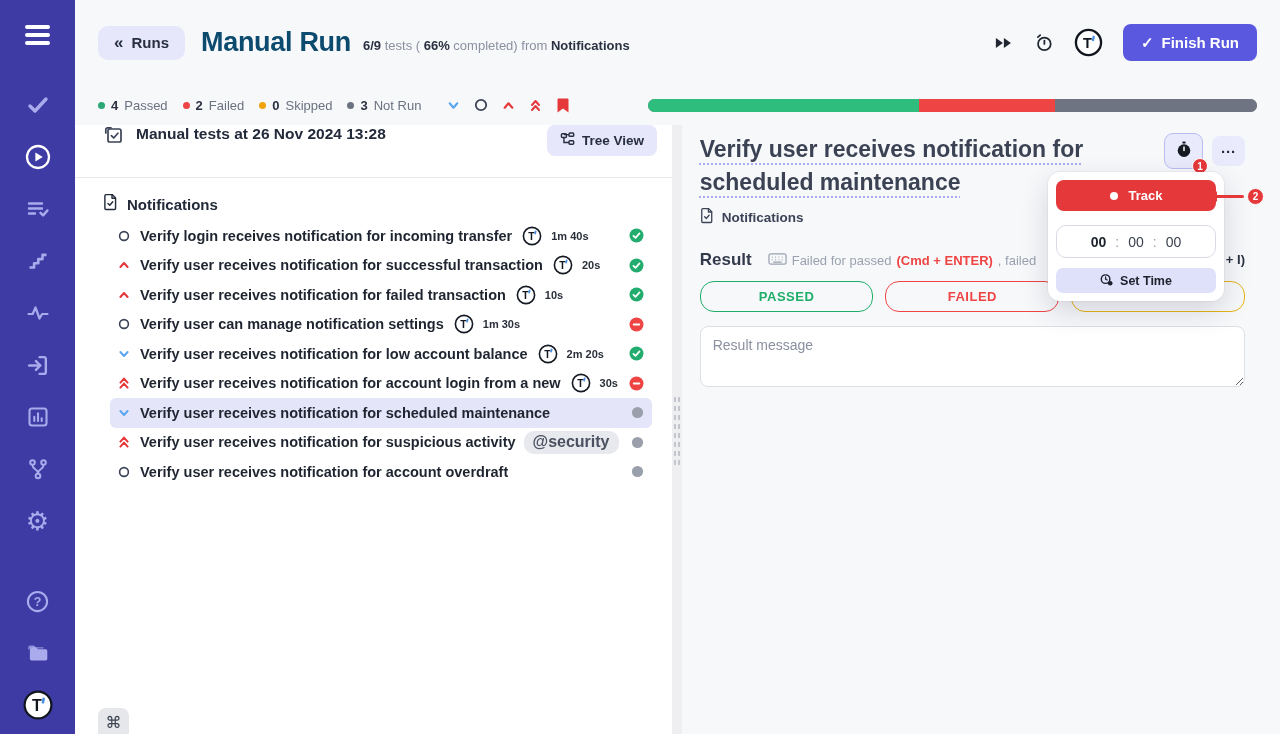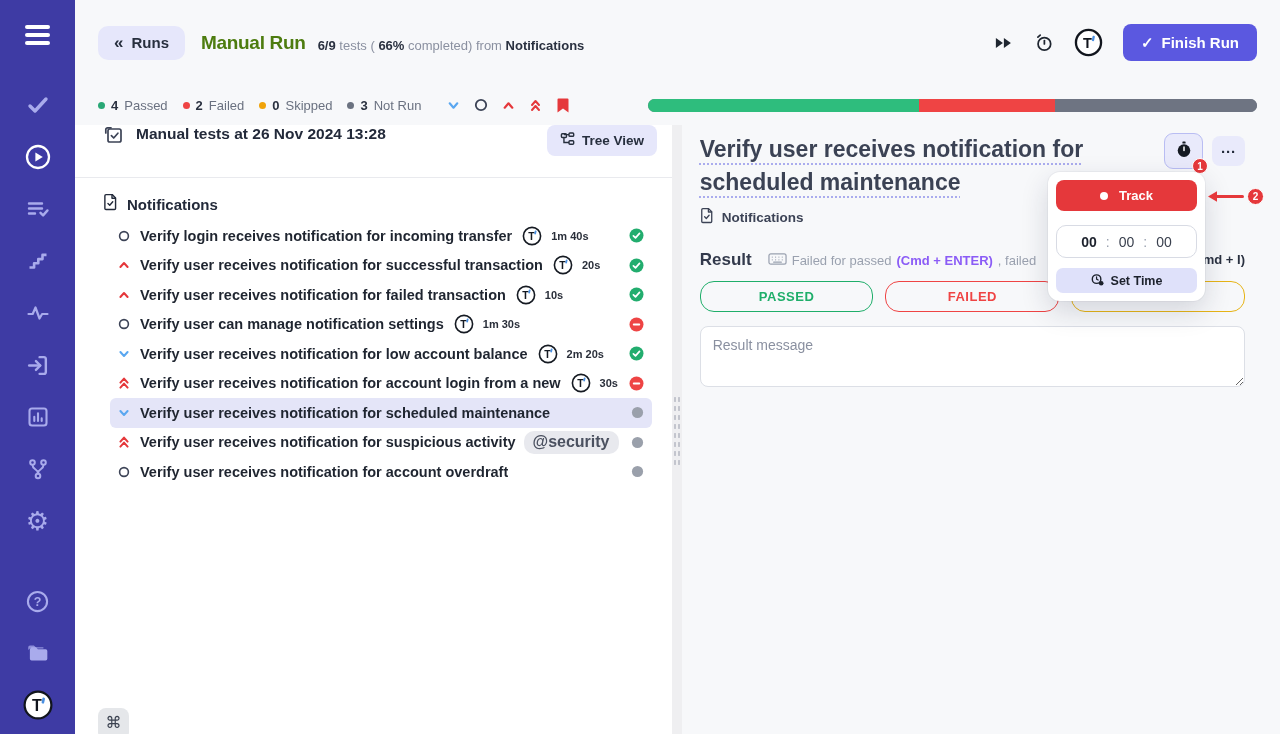--- a/index.html
+++ b/index.html
@@ -22,21 +22,21 @@
   .sb-bottom { margin-bottom:14px; }
 
   
   .main { position:absolute; left:75px; top:0; right:0; height:100%; }
 
   .topbar { display:flex; align-items:center; height:85px; padding:0 23px; }
   .back-btn { display:flex; align-items:center; gap:8px; background:#e6e7fb; border:none; cursor:pointer;
               border-radius:10px; height:34px; padding:0 16px; font-weight:700; font-size:15px; color:#272f3e;
               font-family:inherit; }
   .back-btn .chev { font-size:17px; }
-  .run-title { font-size:19px; font-weight:800; color:#4d7c0f; margin-left:16px; letter-spacing:-0.3px; }
+  .run-title { font-size:27px; font-weight:800; color:#0c4a6e; margin-left:16px; letter-spacing:-0.3px; }
   .run-sub { margin-left:12px; font-size:13px; color:#8a90a0; margin-top:6px; }
   .run-sub b { color:#2a3140; }
   .topbar-right { margin-left:auto; display:flex; align-items:center; gap:20px; }
   .icon-btn { background:none; border:none; cursor:pointer; display:flex; align-items:center; }
   .tlogo { border-radius:50%; display:inline-flex; }
   .finish-btn { display:flex; align-items:center; gap:8px; background:#5b58e0; color:#fff; border:none;
                 cursor:pointer; border-radius:8px; height:37px; padding:0 18px; font-weight:700; font-size:15px;
                 font-family:inherit; }
 
   
@@ -97,35 +97,35 @@
               font-size:15px; font-weight:800; color:#232a3a; margin-top:3px; font-family:inherit; }
   .num-badge { position:absolute; width:16px; height:16px; border-radius:50%; background:#e5383b; color:#fff;
                font-size:10px; font-weight:800; display:flex; align-items:center; justify-content:center;
                border:1.5px solid #fff; }
   .badge-1 { right:-6px; bottom:-6px; }
   .crumb-row { display:flex; align-items:center; gap:8px; margin-top:8px; cursor:pointer; }
   .crumb-label { font-size:13.5px; font-weight:600; color:#3c4356; }
   .result-row { display:flex; align-items:center; margin-top:22px; position:relative; }
   .result-h { font-size:17px; font-weight:800; color:#333a4c; }
   .hotkeys { display:flex; align-items:center; gap:5px; margin-left:16px; font-size:13px; color:#9aa1af; }
-  .hotkeys b { color:#8b5cf6; }
+  .hotkeys b { color:#ef4444; }
   .hotkeys-tail { position:absolute; right:0; top:2px; font-size:13px; font-weight:700; color:#2a3140; }
   .verdict-row { display:flex; gap:12px; margin-top:11px; }
   .verdict { flex:1 1 0; height:31px; border-radius:14px; background:transparent; font-weight:700; font-size:13px;
              letter-spacing:.5px; cursor:pointer; font-family:inherit; }
   .v-pass { border:1.7px solid #1fae6a; color:#1fae6a; }
   .v-fail { border:1.7px solid #ef4444; color:#ef4444; }
   .v-skip { border:1.7px solid #e7b416; color:#e7b416; }
   .msg-box { width:100%; margin-top:14px; height:61px; border:1px solid #dcdfe6; border-radius:8px;
              background:#fff; resize:vertical; padding:10px 12px; font-size:14px; color:#2a3140;
              font-family:inherit; }
   .msg-box::placeholder { color:#8a90a0; }
 
   
-  .track-popup { position:absolute; left:1048px; top:172px; width:157px; background:#fff; border-radius:12px;
+  .track-popup { position:absolute; left:1048px; top:172px; width:176px; background:#fff; border-radius:12px;
                  box-shadow:0 10px 28px rgba(25,30,60,.16), 0 0 0 1px rgba(25,30,60,.04); padding:8px; z-index:40; }
   .track-btn { width:100%; height:31px; background:#e5383b; color:#fff; border:none; border-radius:8px;
                cursor:pointer; display:flex; align-items:center; justify-content:center; gap:11px;
                font-size:13px; font-weight:700; font-family:inherit; }
   .track-btn .rec-dot { width:8px; height:8px; border-radius:50%; background:#fff; }
   .time-box { margin-top:14px; height:33px; border:1px solid #d8dbe4; border-radius:10px; display:flex;
               align-items:center; justify-content:center; gap:9px; font-size:14px; color:#3a404e; cursor:text; }
   .time-box .seg1 { font-weight:800; color:#1c212c; }
   .time-box .colon { color:#9aa1af; }
   .settime-btn { margin-top:10px; width:100%; height:25px; background:#dfe1fa; border:none; border-radius:7px;

